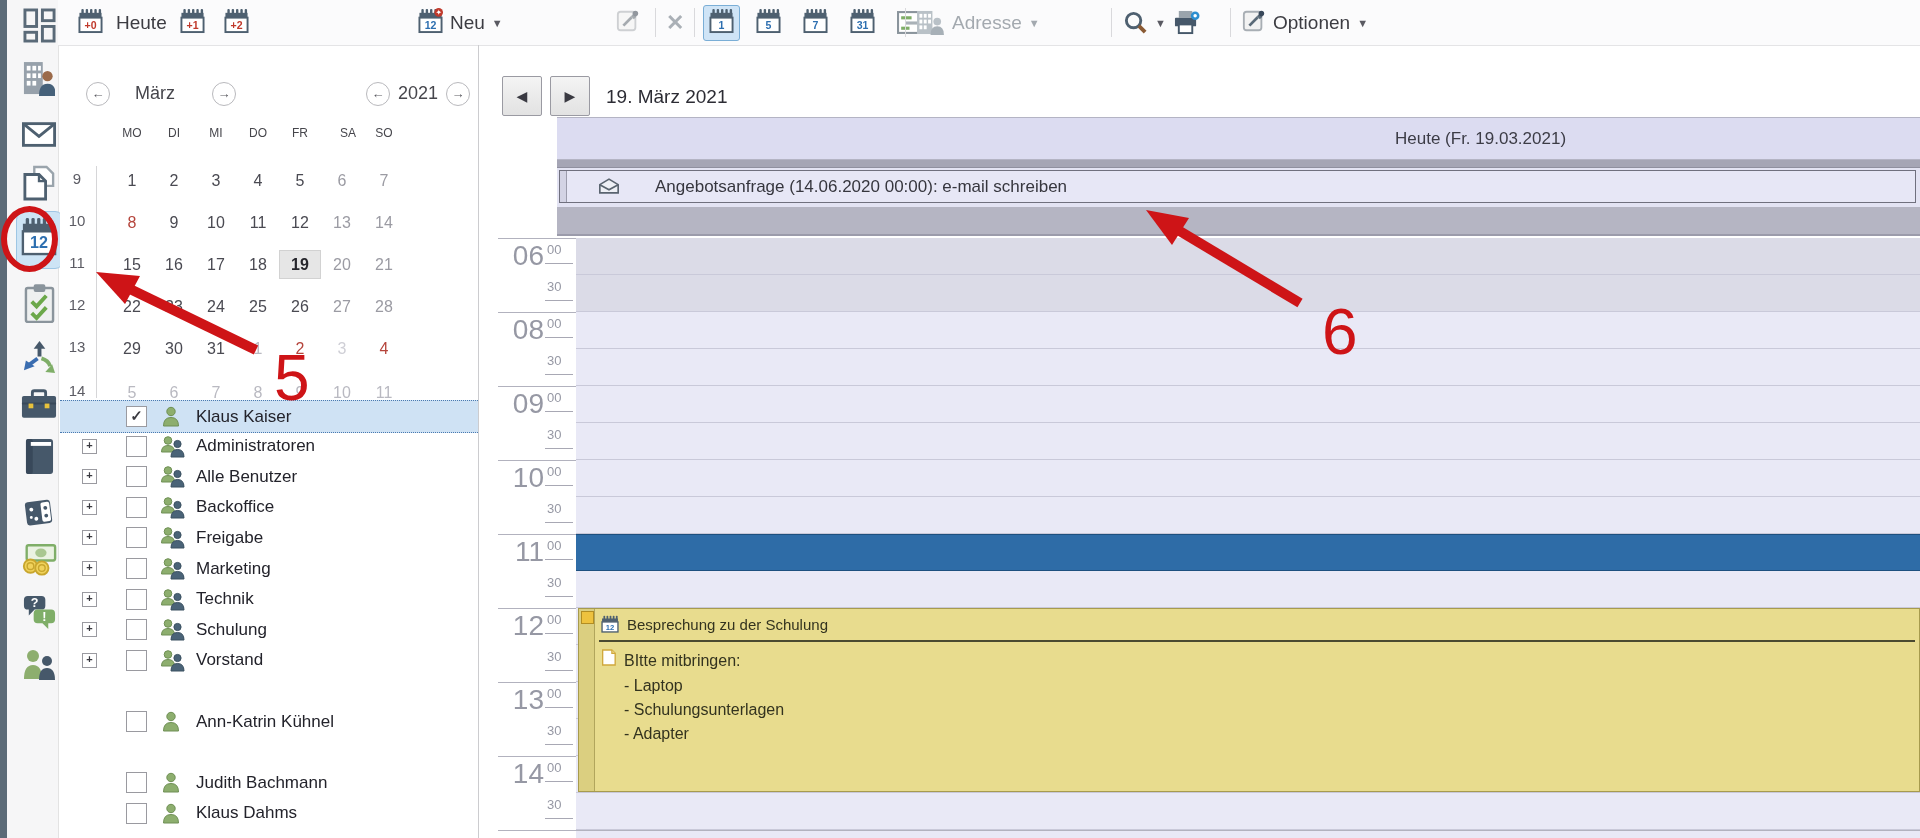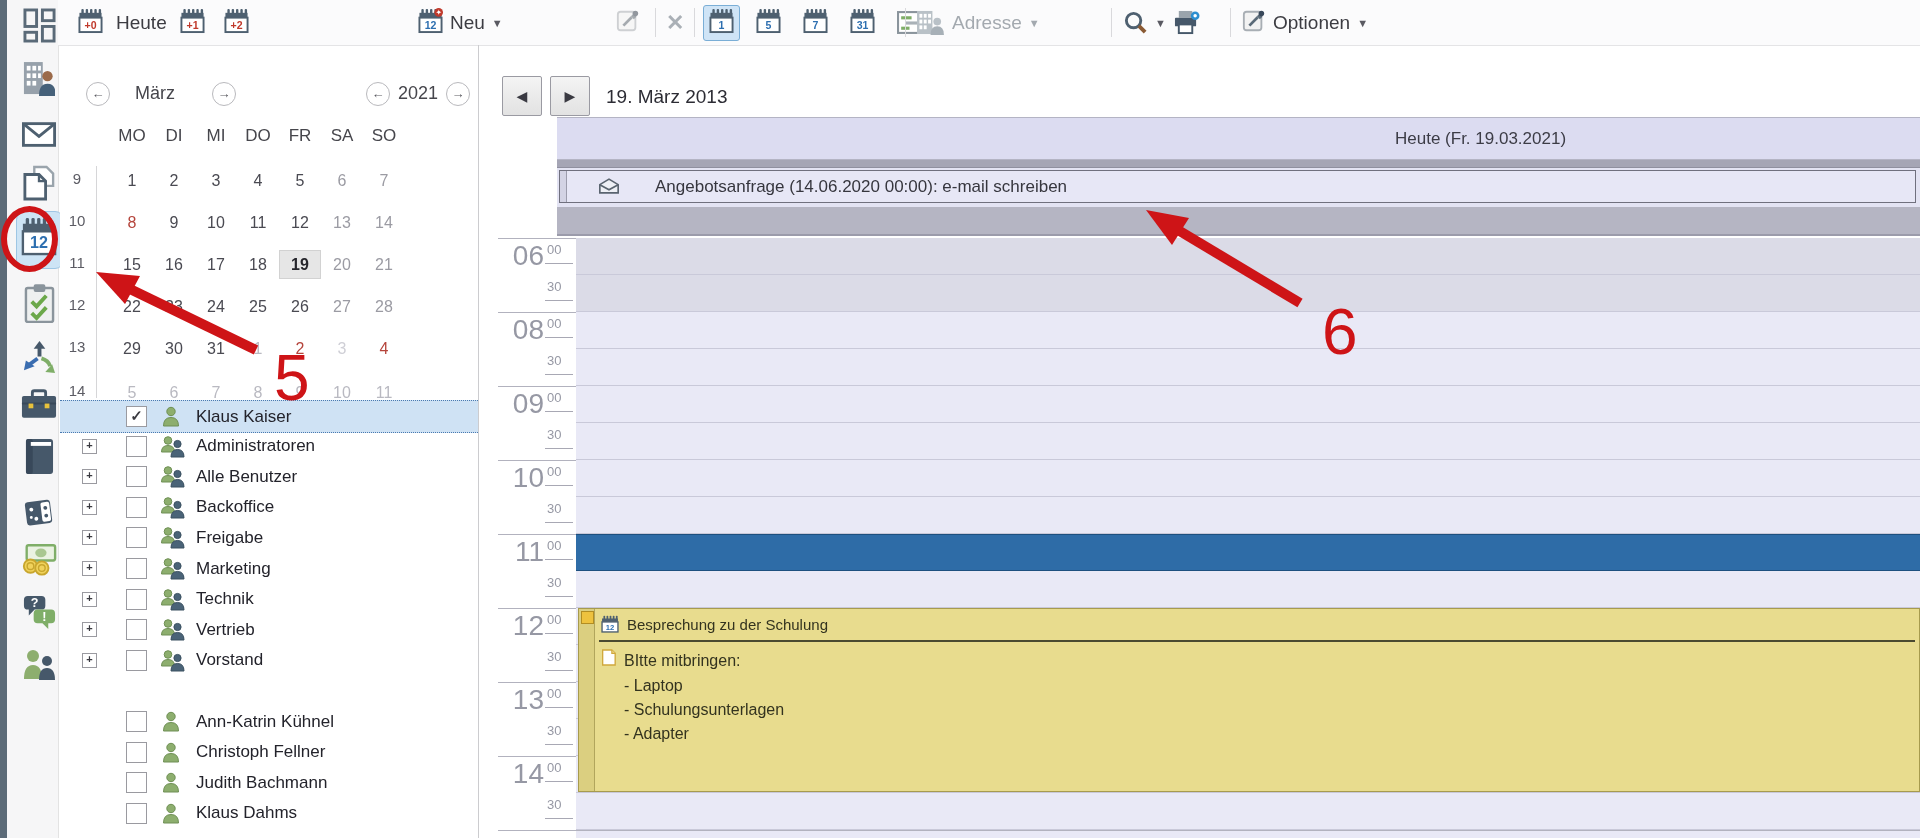--- a/index.html
+++ b/index.html
@@ -22,21 +22,21 @@
   .tb-btn{display:flex;align-items:center;justify-content:center;padding:3px 6px;border-radius:3px;}
   .tb-btn.active{background:#cfe4f6;border:1px solid #7aaed6;padding:2px 5px;}
   .dim{opacity:.55;filter:grayscale(35%);}
   .x-glyph{font-size:22px;font-weight:bold;color:#aab0b6;line-height:22px;}
   
   .vsep{left:478px;top:45px;width:1px;height:793px;background:#cccccf;}
   #mini-cal{left:60px;top:70px;width:418px;height:328px;overflow:hidden;background:#fff;}
   .mc-nav-circle{position:absolute;width:22px;height:22px;border:1px solid #b9b9bd;border-radius:50%;
                  text-align:center;line-height:21px;font-size:13px;color:#5a5a60;background:#fff;}
   .mc-month{position:absolute;font-size:18px;color:#46464c;}
-  .mc-h{position:absolute;width:42px;text-align:center;font-size:17px;color:#46464c;}
+  .mc-h{position:absolute;width:42px;text-align:center;font-size:12px;color:#46464c;}
   .mc-wn{position:absolute;width:30px;text-align:center;font-size:15px;color:#5c5c64;}
   .mc-d{position:absolute;width:40px;height:27px;line-height:27px;text-align:center;font-size:16px;color:#4a4a52;}
   .mc-d.t-we{color:#9b9ba3;}
   .mc-d.t-hol{color:#b5453c;}
   .mc-d.t-om{color:#b9b9c1;}
   .mc-d.t-oml{color:#cfcfd6;}
   .mc-d.t-today{background:#e6e6e6;outline:1px solid #d2d2d2;font-weight:bold;color:#26262c;}
   .mc-vline{position:absolute;width:1px;background:#d6d6d8;}
   
   #user-list{left:60px;top:398px;width:418px;height:440px;overflow:hidden;background:#fff;}
@@ -425,21 +425,21 @@
     <span class="mc-nav-circle" style="left:306px;top:12px">←</span>
     <span class="mc-month" style="left:338px;top:13px">2021</span>
     <span class="mc-nav-circle" style="left:386px;top:12px">→</span>
     <div class="mc-vline" style="left:36px;top:96px;height:232px"></div>
     <div id="mc-grid">
         <span class="mc-h" style="left: 51px; top: 56px;">MO</span>
         <span class="mc-h" style="left: 93px; top: 56px;">DI</span>
         <span class="mc-h" style="left: 135px; top: 56px;">MI</span>
         <span class="mc-h" style="left: 177px; top: 56px;">DO</span>
         <span class="mc-h" style="left: 219px; top: 56px;">FR</span>
-        <span class="mc-h" style="left: 261px; top: 56px;">SA</span>
+        <span class="mc-h" style="left: 267px; top: 56px;">SA</span>
         <span class="mc-h" style="left: 303px; top: 56px;">SO</span>
         <span class="mc-wn" style="left: 2px; top: 100px;">9</span>
         <span class="mc-d t-n" style="left: 52px; top: 97px;">1</span>
         <span class="mc-d t-n" style="left: 94px; top: 97px;">2</span>
         <span class="mc-d t-n" style="left: 136px; top: 97px;">3</span>
         <span class="mc-d t-n" style="left: 178px; top: 97px;">4</span>
         <span class="mc-d t-n" style="left: 220px; top: 97px;">5</span>
         <span class="mc-d t-we" style="left: 262px; top: 97px;">6</span>
         <span class="mc-d t-we" style="left: 304px; top: 97px;">7</span>
         <span class="mc-wn" style="left: 2px; top: 142px;">10</span>
@@ -562,71 +562,63 @@
       </div>
       <div class="ul-row" style="top: 216.2px;">
         <span class="exp">+</span>
         <span class="cb"></span>
         <span class="ul-ico"><svg viewBox="0 0 25 23" width="25" height="23">
             <circle cx="8" cy="5.5" r="3.8" fill="#8dae6e" stroke="#6e8f54"></circle>
             <path d="M1.5,17 Q1.5,10.5 8,10.5 Q14.5,10.5 14.5,17 Z" fill="#8dae6e" stroke="#6e8f54"></path>
             <circle cx="17.5" cy="9" r="3.6" fill="#4a6377" stroke="#3a5060"></circle>
             <path d="M11,22 Q11,14.5 17.5,14.5 Q24,14.5 24,22 Z" fill="#4a6377" stroke="#3a5060"></path>
           </svg></span>
-        <span class="ul-label">Vertrieb</span>
+        <span class="ul-label">Schulung</span>
       </div>
       <div class="ul-row" style="top: 246.8px;">
         <span class="exp">+</span>
         <span class="cb"></span>
         <span class="ul-ico"><svg viewBox="0 0 25 23" width="25" height="23">
             <circle cx="8" cy="5.5" r="3.8" fill="#8dae6e" stroke="#6e8f54"></circle>
             <path d="M1.5,17 Q1.5,10.5 8,10.5 Q14.5,10.5 14.5,17 Z" fill="#8dae6e" stroke="#6e8f54"></path>
             <circle cx="17.5" cy="9" r="3.6" fill="#4a6377" stroke="#3a5060"></circle>
             <path d="M11,22 Q11,14.5 17.5,14.5 Q24,14.5 24,22 Z" fill="#4a6377" stroke="#3a5060"></path>
           </svg></span>
         <span class="ul-label">Vorstand</span>
       </div>
       <div class="ul-row" style="top: 308px;">
         <span class="cb"></span>
         <span class="ul-ico"><svg viewBox="0 0 22 23" width="22" height="23">
             <circle cx="11" cy="6.5" r="4.2" fill="#8dae6e" stroke="#6e8f54"></circle>
             <path d="M3.5,21 Q3.5,12.5 11,12.5 Q18.5,12.5 18.5,21 Z" fill="#8dae6e" stroke="#6e8f54"></path>
           </svg></span>
         <span class="ul-label">Ann-Katrin Kühnel</span>
       </div>
-      <div class="ul-row" style="top: 338.6px;">
+      <div class="ul-row" style="top: 369.2px;">
         <span class="cb"></span>
         <span class="ul-ico"><svg viewBox="0 0 22 23" width="22" height="23">
             <circle cx="11" cy="6.5" r="4.2" fill="#8dae6e" stroke="#6e8f54"></circle>
             <path d="M3.5,21 Q3.5,12.5 11,12.5 Q18.5,12.5 18.5,21 Z" fill="#8dae6e" stroke="#6e8f54"></path>
           </svg></span>
-        <span class="ul-label">Christoph Fellner</span>
-      </div>
-      <div class="ul-row" style="top: 369.2px;">
+        <span class="ul-label">Judith Bachmann</span>
+      </div>
+      <div class="ul-row" style="top: 399.8px;">
         <span class="cb"></span>
         <span class="ul-ico"><svg viewBox="0 0 22 23" width="22" height="23">
             <circle cx="11" cy="6.5" r="4.2" fill="#8dae6e" stroke="#6e8f54"></circle>
             <path d="M3.5,21 Q3.5,12.5 11,12.5 Q18.5,12.5 18.5,21 Z" fill="#8dae6e" stroke="#6e8f54"></path>
           </svg></span>
-        <span class="ul-label">Judith Bachmann</span>
-      </div>
-      <div class="ul-row" style="top: 399.8px;">
-        <span class="cb"></span>
-        <span class="ul-ico"><svg viewBox="0 0 22 23" width="22" height="23">
-            <circle cx="11" cy="6.5" r="4.2" fill="#8dae6e" stroke="#6e8f54"></circle>
-            <path d="M3.5,21 Q3.5,12.5 11,12.5 Q18.5,12.5 18.5,21 Z" fill="#8dae6e" stroke="#6e8f54"></path>
-          </svg></span>
         <span class="ul-label">Klaus Dahms</span>
       </div>
     </div>
   <div class="abs vsep"></div>
 
   <div class="abs nav-btn" style="left:502px;top:76px">◀</div>
   <div class="abs nav-btn" style="left:550px;top:76px">▶</div>
-  <div class="abs date-label" style="left:606px;top:86px">19. März 2013</div>
+  <div class="abs date-label" style="left:606px;top:86px">19. März 2021</div>
 
   <div class="abs day-header-band">
     <div class="day-header-text">Heute (Fr. 19.03.2021)</div>
   </div>
   <div class="abs allday-sep"></div>
   <div class="abs allday-row">
     <div class="allday-event">
       <div class="ae-strip"></div>
       <svg viewBox="0 0 24 18" width="22" height="17" style="margin-left:10px">
           <path d="M2,7 L12,1 L22,7 V16 H2 Z" fill="#eef0f6" stroke="#5a6470" stroke-width="1.8"></path>

